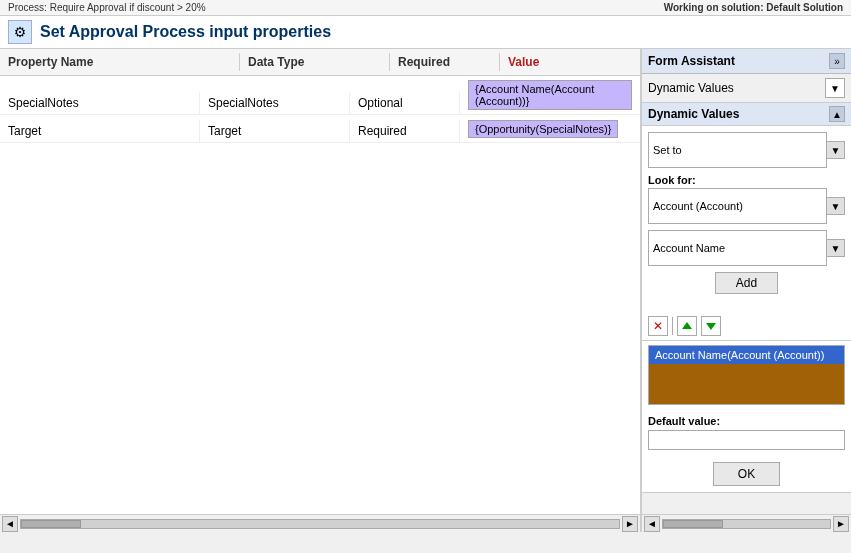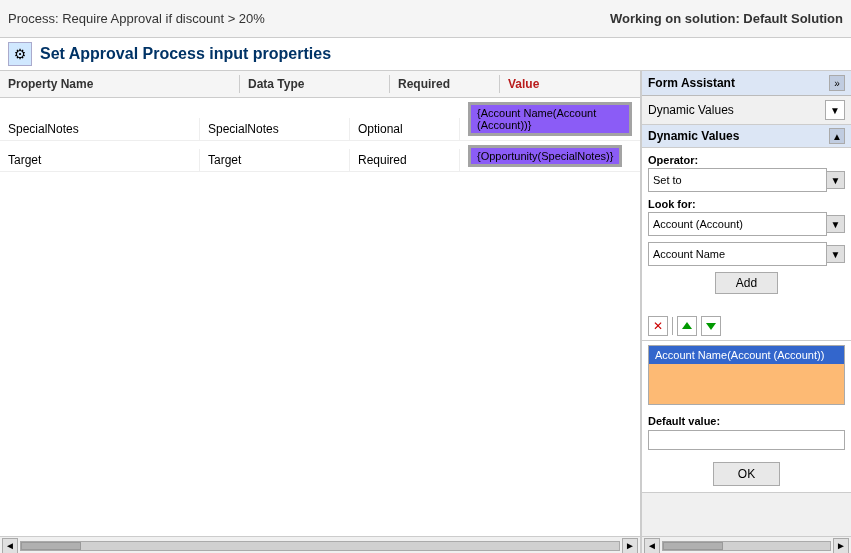--- a/index.html
+++ b/index.html
@@ -51,22 +51,22 @@
       border-bottom: 1px solid #eee;
       align-items: flex-end;
       min-height: 28px;
     }
     .cell-property { width: 200px; padding: 4px 8px; border-right: 1px solid #eee; }
     .cell-datatype { width: 150px; padding: 4px 8px; border-right: 1px solid #eee; }
     .cell-required { width: 110px; padding: 4px 8px; border-right: 1px solid #eee; }
     .cell-value { flex: 1; padding: 4px 8px; }
 
     .value-tag {
-      background: #8b5cf6;
-      border: 3px solid #a3a3a3;
+      background: #c4b5fd;
+      border: 1px solid #a3a3a3;
       padding: 2px 6px;
       font-size: 11px;
       display: inline-block;
     }
 
     .scrollbar-bottom {
       height: 18px;
       background: #f0f0f0;
       border-top: 1px solid #ccc;
       display: flex;
@@ -157,21 +157,21 @@
       display: flex; align-items: center; justify-content: center;
       font-size: 10px; cursor: pointer;
     }
 
     .section-body { padding: 6px; }
 
     .field-label { font-size: 11px; font-weight: bold; margin-bottom: 2px; color: #000; }
     .field-row { display: flex; align-items: center; margin-bottom: 6px; }
     .field-dropdown {
       flex: 1;
-      height: 24px;
+      height: 36px;
       border: 1px solid #aaa;
       background: #fff;
       display: flex;
       align-items: center;
       justify-content: space-between;
       padding: 0 4px;
       font-size: 11px;
     }
     .field-dropdown-btn {
       width: 18px; height: 18px;
@@ -208,21 +208,21 @@
     }
     .list-ctrl-btn.delete { color: #c00; background: #fff; }
     .list-ctrl-btn.up { color: #090; background: #fff; }
     .list-ctrl-btn.down { color: #090; background: #fff; }
     .separator { width: 1px; height: 18px; background: #aaa; }
 
     .list-area {
       min-height: 60px;
       border: 1px solid #aaa;
       margin: 4px 6px;
-      background: #fdba74;
+      background: #a16207;
       overflow-y: auto;
     }
     .list-item-selected {
       background: #3366cc;
       color: #fff;
       padding: 3px 6px;
       font-size: 11px;
     }
 
     .default-value-section { padding: 6px; }
@@ -253,22 +253,22 @@
       display: flex;
       align-items: center;
       padding: 0 2px;
       gap: 2px;
       margin-top: auto;
     }
 
     .process-bar {
       background: #f5f5f5;
       border-bottom: 1px solid #ccc;
-      padding: 11px 8px;
-      font-size: 13px;
+      padding: 2px 8px;
+      font-size: 10px;
       color: #333;
       display: flex;
       align-items: center;
       gap: 4px;
     }
   </style>
 </head>
 <body>
 
 <div class="process-bar">
@@ -333,21 +333,20 @@
       <div class="dropdown-btn">▼</div>
     </div>
 
     <div class="dynamic-values-section">
       <div class="section-header">
         <span class="section-title">Dynamic Values</span>
         <div class="collapse-btn">▲</div>
       </div>
       <div class="section-body">
 
-        <div class="field-label">Operator:</div>
         <div class="field-row">
           <div class="field-dropdown">
             <span>Set to</span>
           </div>
           <div class="field-dropdown-btn">▼</div>
         </div>
 
         <div class="field-label">Look for:</div>
         <div class="field-row">
           <div class="field-dropdown">

